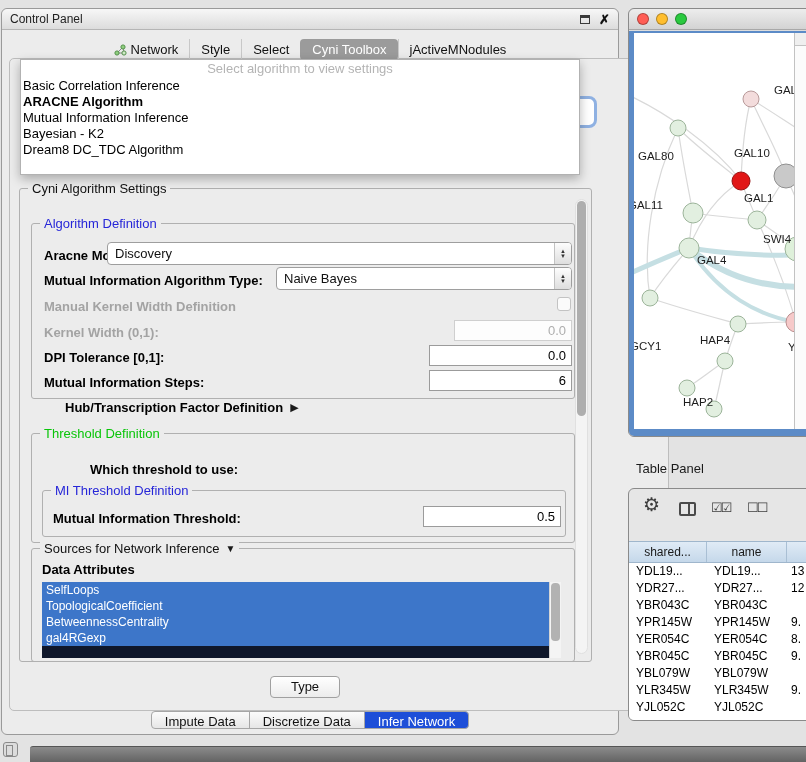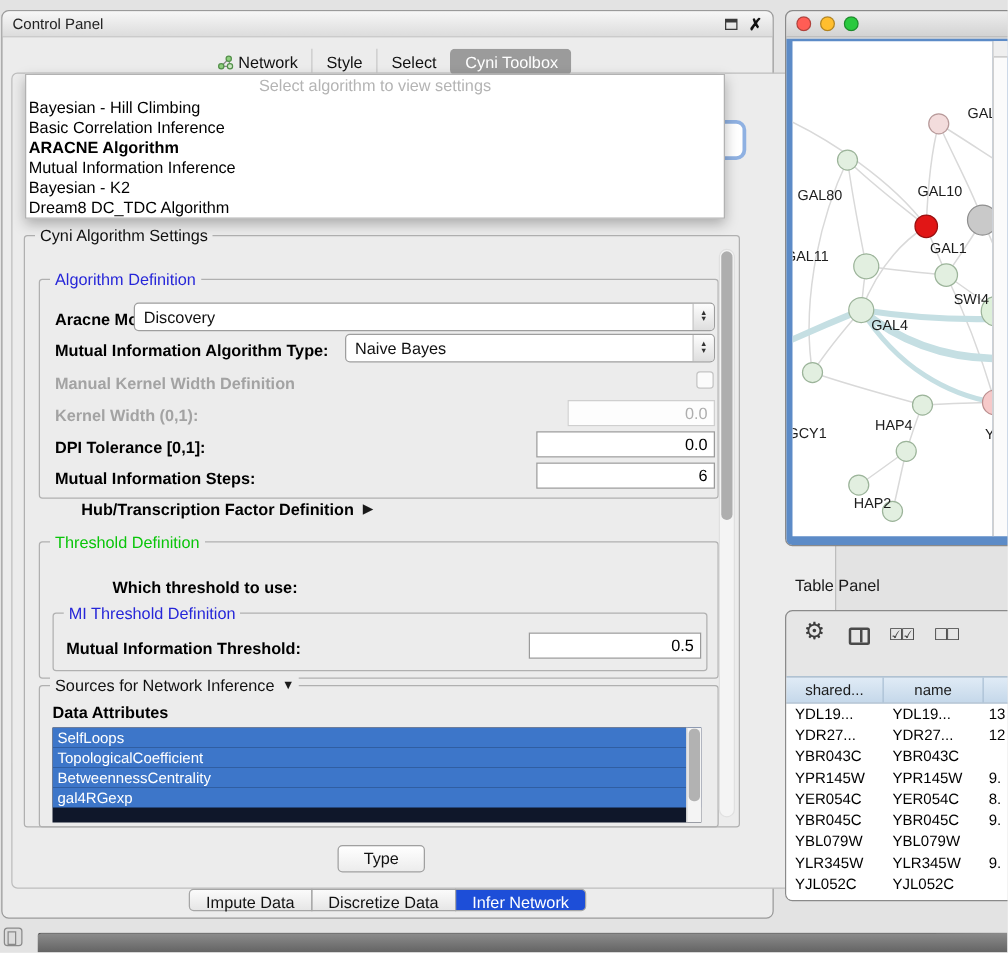--- a/index.html
+++ b/index.html
@@ -244,30 +244,32 @@
       </div>
       <div class="cp-tab">
         <span>Style</span>
       </div>
       <div class="cp-tab">
         <span>Select</span>
       </div>
       <div class="cp-tab sel">
         <span>Cyni Toolbox</span>
       </div>
+      <div class="cp-tab">
+        <span>jActiveMNodules</span>
+      </div>
     </div>
 
   <div id="cp-content">
 
     <div class="combo-fragment"></div>
 
     <div id="algo-popup">
       <div class="popup-placeholder">Select algorithm to view settings</div>
       <div id="popup-items">
-          <div class="popup-item">Bayesian - Hill Climbing</div>
           <div class="popup-item">Basic Correlation Inference</div>
           <div class="popup-item sel">ARACNE Algorithm</div>
           <div class="popup-item">Mutual Information Inference</div>
           <div class="popup-item">Bayesian - K2</div>
           <div class="popup-item">Dream8 DC_TDC Algorithm</div>
         </div>
     </div>
 
     <div class="group" id="group-cyni">
       <span class="group-title">Cyni Algorithm Settings</span>

